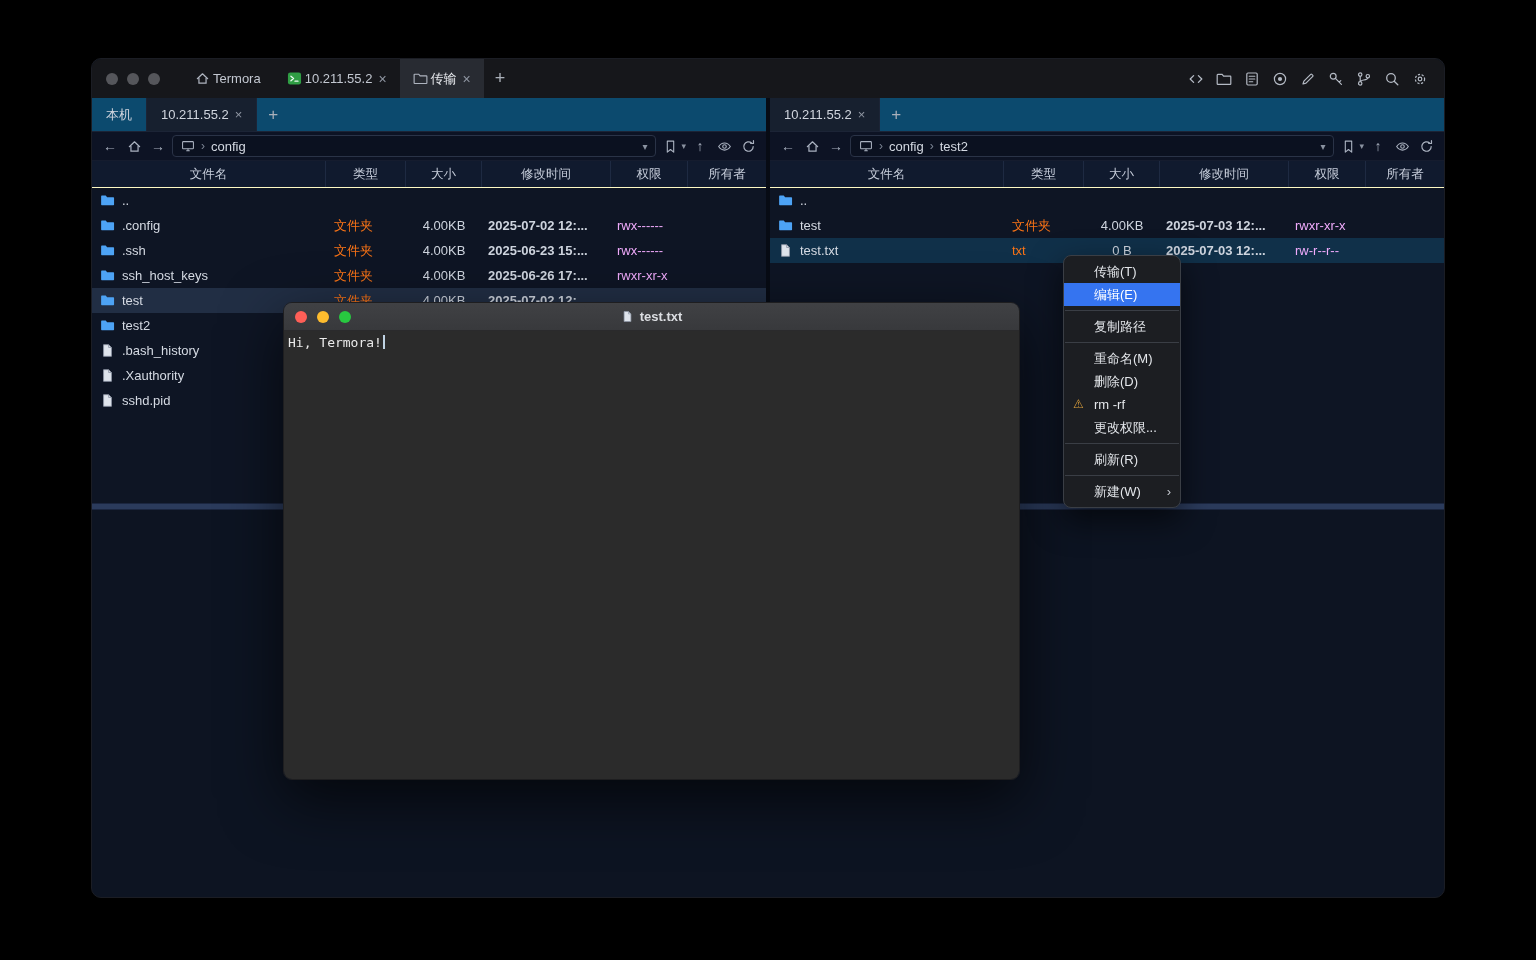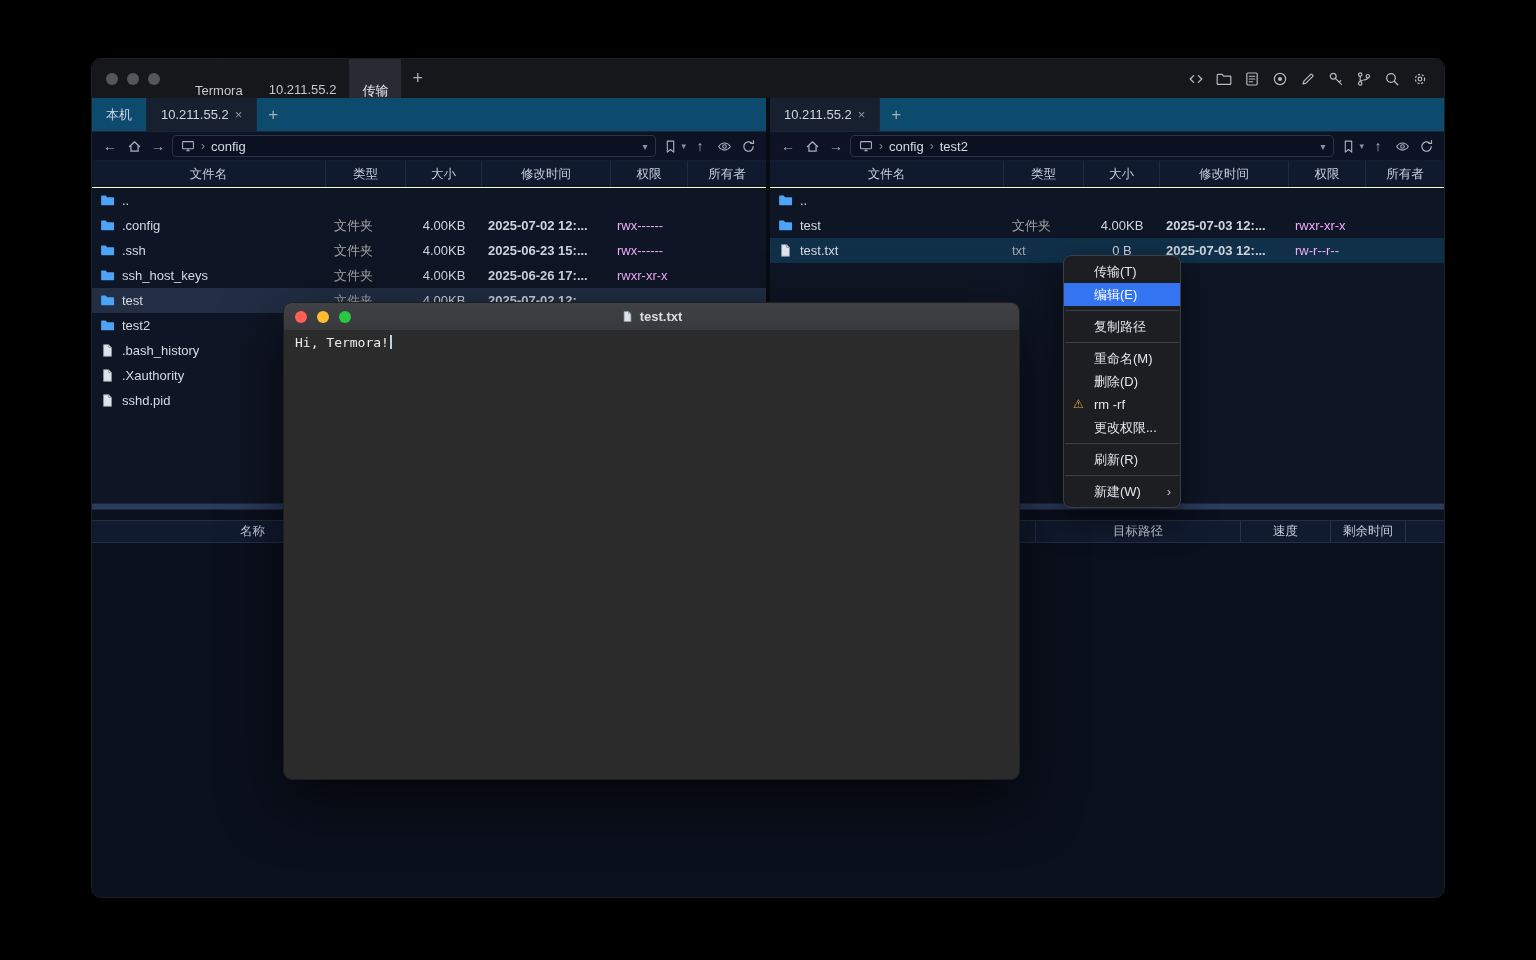--- a/index.html
+++ b/index.html
@@ -10,22 +10,22 @@
   
   .window { position:absolute; left:91px; top:58px; width:1354px; height:840px;
             background:#0d1422; border-radius:10px; overflow:hidden; z-index:1;
             box-shadow:0 25px 70px rgba(0,0,0,.8); border:1px solid #1b1d24; }
 
   
   .titlebar { position:absolute; left:0; top:0; width:100%; height:39px;
               background:#16171b; display:flex; align-items:center; }
   .lights { display:flex; gap:9px; padding-left:14px; padding-right:22px; }
   .light { width:12px; height:12px; border-radius:50%; background:#55565b; }
-  .ttab { display:flex; align-items:center; gap:23px; height:39px; padding:0 13px;
-          font-size:13px; color:#c3c8d1; white-space:nowrap;flex-direction:column; }
+  .ttab { display:flex; align-items:center; gap:3px; height:39px; padding:0 13px;
+          font-size:13px; color:#c3c8d1; white-space:nowrap; }
   .ttab.active { background:#282b32; color:#e9ebef; }
   .ttab svg { width:15px; height:15px; color:#aeb4bf; }
   .tclose { color:#8f96a2; font-size:14px; margin-left:3px; }
   .tplus { color:#aab0ba; font-size:18px; padding:0 11px; }
   .ttools { margin-left:auto; display:flex; align-items:center; gap:12px; padding-right:16px; }
   .tool { width:16px; height:16px; color:#b4bac4; display:inline-flex; }
   .tool svg { width:16px; height:16px; }
 
   
   .paneswrap { position:absolute; left:0; top:39px; width:100%; height:405px; display:flex; }
@@ -57,21 +57,21 @@
   .hc { height:100%; display:flex; align-items:center; justify-content:center;
         font-size:12.5px; color:#c7cedb; border-right:1px solid #1e2a42; }
   .hc:last-child { border-right:none; }
   .c0{width:234px}.c1{width:80px}.c2{width:76px}.c3{width:129px}.c4{width:77px}.c5{flex:1}
 
   .frow { height:25px; display:flex; align-items:center; font-size:13px; color:#d5dae3; }
   .frow.sel-l { background:#212e44; }
   .frow.sel-r { background:#103049; }
   .fc { height:100%; display:flex; align-items:center; overflow:hidden; white-space:nowrap; }
   .fc.name { padding-left:8px; gap:7px; }
-  .fc.type { padding-left:8px; color:#a3a3a3; }
+  .fc.type { padding-left:8px; color:#f97316; }
   .fc.size { justify-content:center; color:#ced4de; }
   .fc.date { padding-left:6px; color:#ced4de;font-weight:bold; }
   .fc.perm { padding-left:6px; color:#f0abfc; }
   .fi { width:15px; height:15px; flex:0 0 15px; }
   .fi.folder { color:#4da3f5; }
 
   
   .splitter { position:absolute; left:0; top:444px; width:100%; height:7px;
               background:#2b3b5c; border-top:1px solid #1b2640; border-bottom:1px solid #1b2640; }
   .transfer { position:absolute; left:0; top:451px; width:100%; height:389px; background:#0b101d; }
@@ -88,21 +88,21 @@
             box-shadow:0 20px 60px rgba(0,0,0,.65); border:1px solid #1e1e20; }
   .ed-title { height:28px; background:linear-gradient(#404144,#38393c);
               border-bottom:1px solid #2a2a2c; display:flex; align-items:center; position:relative; }
   .ed-lights { display:flex; gap:10px; padding-left:11px; }
   .ed-light { width:12px; height:12px; border-radius:50%; }
   .ed-light.r{background:#ff5f57}.ed-light.y{background:#febc2e}.ed-light.g{background:#28c840}
   .ed-name { position:absolute; left:0; right:0; text-align:center; font-size:13px;
              font-weight:bold; color:#dcdee2; display:flex; align-items:center;
              justify-content:center; gap:6px; pointer-events:none; }
   .ed-name svg { width:13px; height:13px; }
-  .ed-body { height:450px; background:#2b2b2b; padding:3px 11px;
+  .ed-body { height:450px; background:#2b2b2b; padding:3px 4px;
              font-family:"DejaVu Sans Mono","Liberation Mono",monospace;
              font-size:13px; color:#ebebeb; line-height:17px; }
   .caret-block { display:inline-block; width:2px; height:14px; background:#bfd2e2;
                  vertical-align:-2px; margin-left:1px; }
 
   
   .cmenu { position:absolute; left:1063px; top:255px; width:118px; z-index:60;
            background:#1c1e22; border:1px solid #3a3e45; border-radius:8px; padding:4px 0;
            box-shadow:0 12px 32px rgba(0,0,0,.6); }
   .mi { position:relative; height:23px; line-height:23px; padding-left:30px;
@@ -534,30 +534,20 @@
             <div class="fc size c2">0 B</div>
             <div class="fc date c3">2025-07-03 12:...</div>
             <div class="fc perm c4">rw-r--r--</div>
             <div class="fc c5"></div>
           </div>
         </div>
       </div>
     </div>
 
     <div class="splitter"></div>
-    <div class="transfer">
-      <div class="trhead">
-        <div class="thc tc0">名称</div>
-        <div class="thc tc1"></div>
-        <div class="thc tc2">目标路径</div>
-        <div class="thc tc3">速度</div>
-        <div class="thc tc4">剩余时间</div>
-        <div class="thc tc5"></div>
-      </div>
-    </div>
   </div>
 
   <div class="editor">
     <div class="ed-title">
       <div class="ed-lights">
         <span class="ed-light r"></span>
         <span class="ed-light y"></span>
         <span class="ed-light g"></span>
       </div>
       <div class="ed-name">

